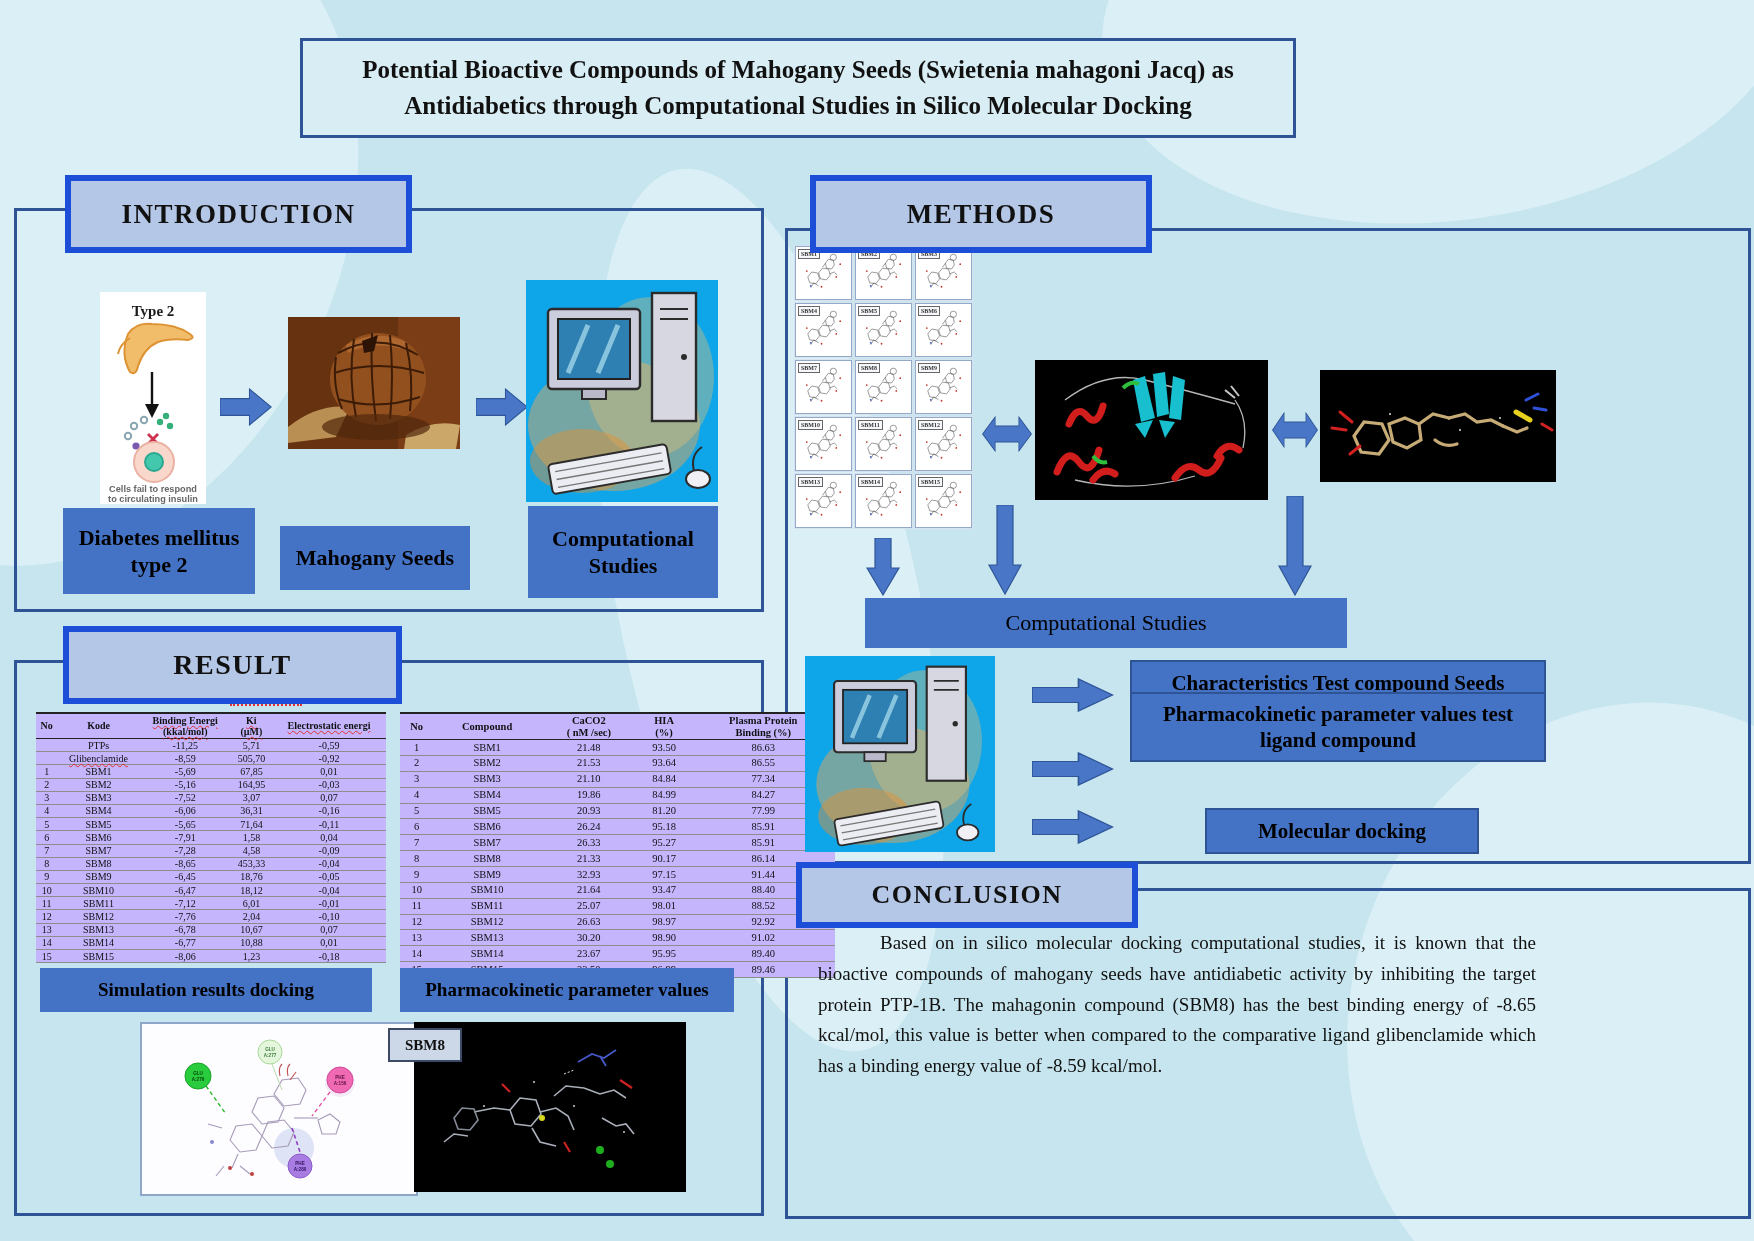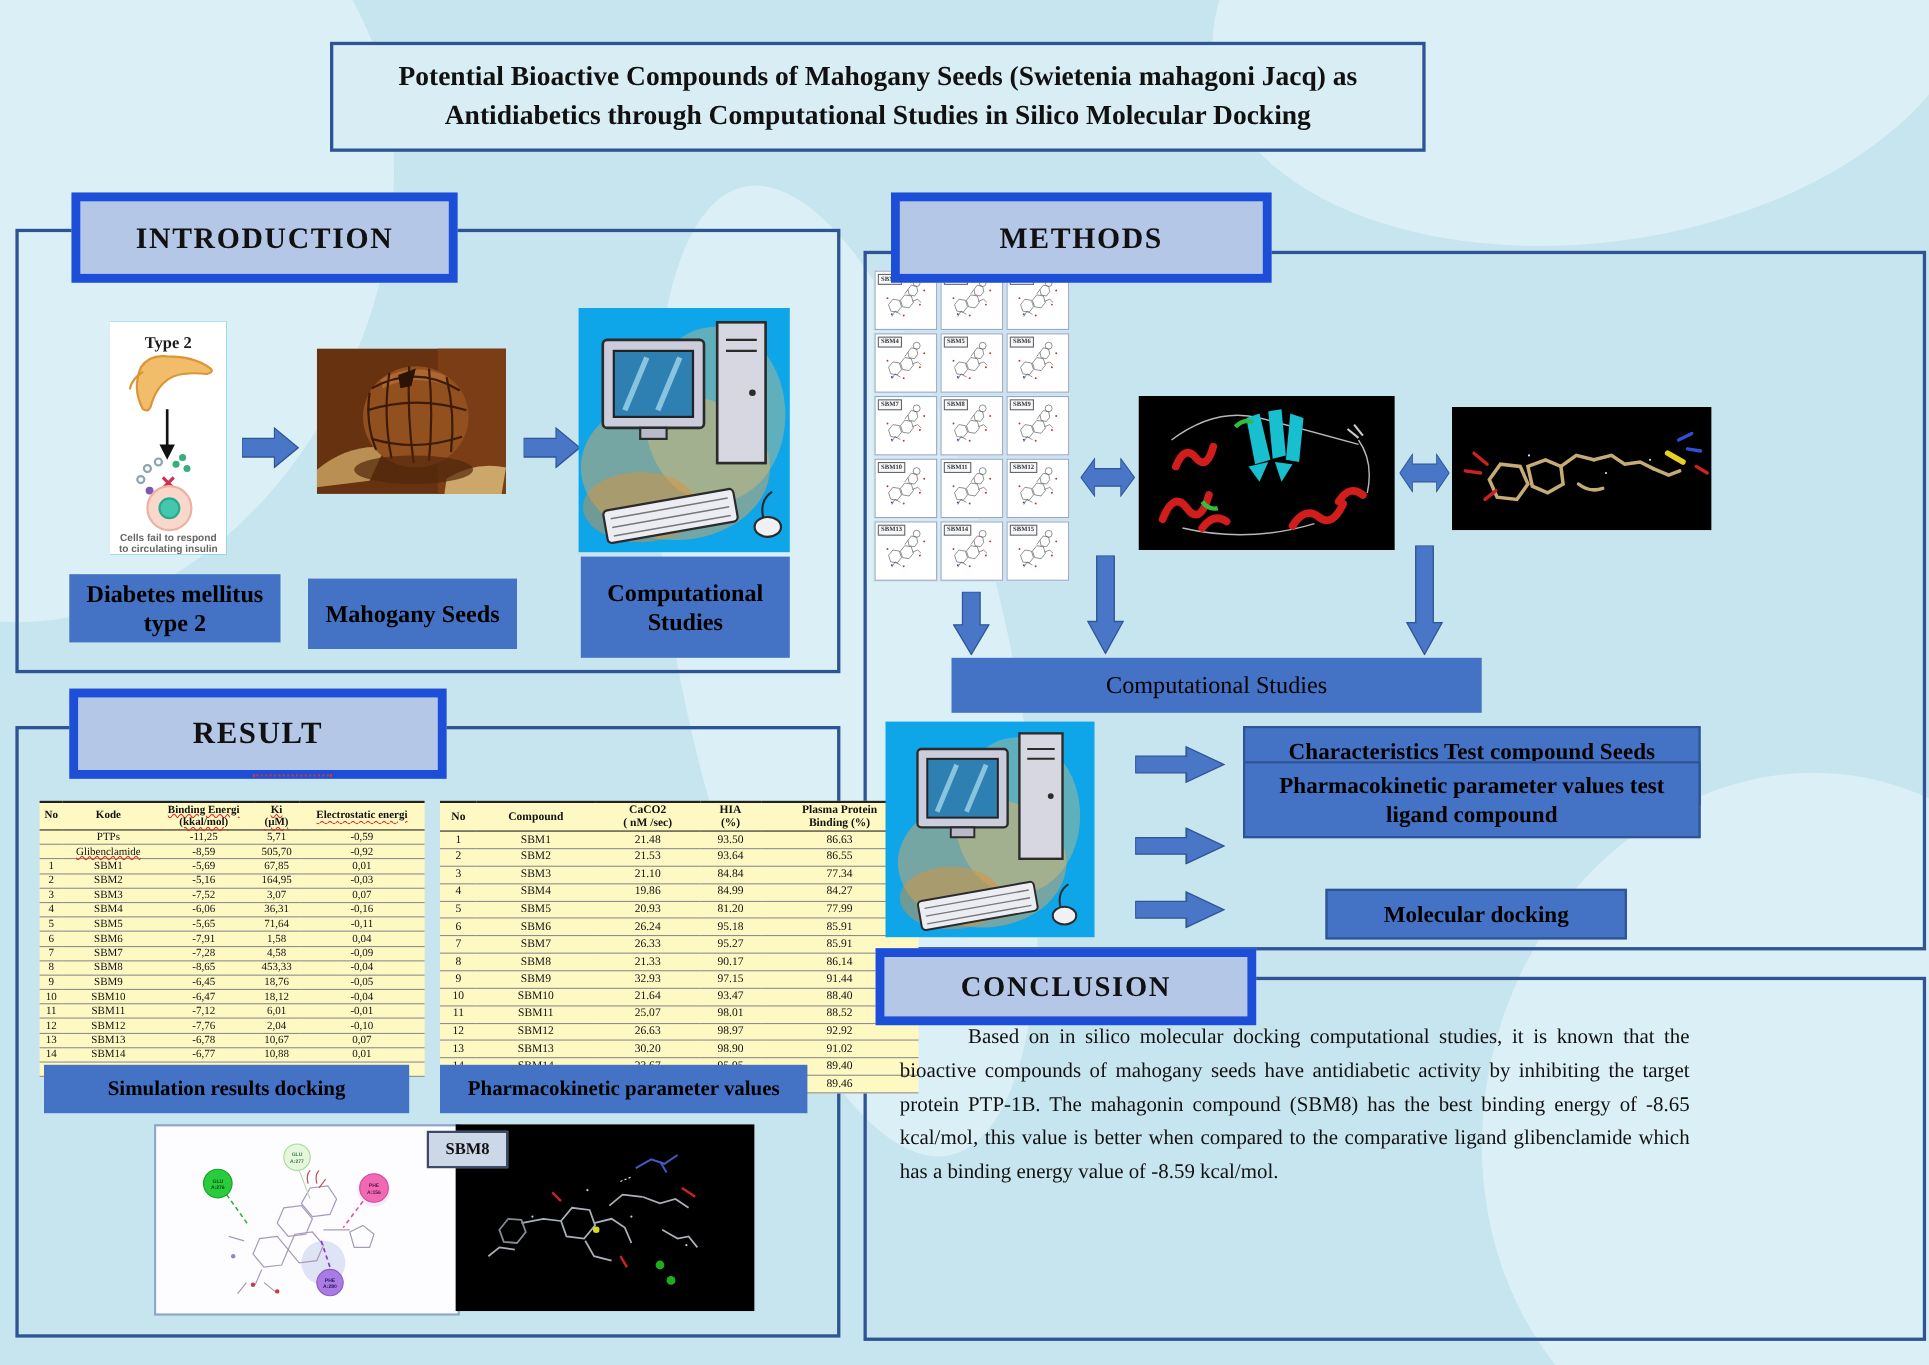--- a/index.html
+++ b/index.html
@@ -1,32 +1,32 @@
 <!DOCTYPE html>
 <html><head>
 <meta charset="utf-8">
 <style>
   html,body{margin:0;padding:0;background:#9fc9d8;}
   .page{position:relative;width:1754px;height:1241px;background:#c7e5ee;overflow:hidden;
         font-family:"Liberation Serif","DejaVu Serif",serif;color:#111;}
   .swirl{position:absolute;background:rgba(240,252,254,0.5);border-radius:50%;}
   .outer{position:absolute;border:3px solid #2f5496;z-index:1;}
-  .hdrbox{position:absolute;background:#b4c7e7;border:8px solid #1d4ed8;z-index:3;
+  .hdrbox{position:absolute;background:#b4c7e7;border:6px solid #1d4ed8;z-index:3;
           display:flex;align-items:center;justify-content:center;
           font-weight:bold;letter-spacing:1.5px;font-size:27px;}
   .bluebox{position:absolute;background:#4472c4;color:#000;font-weight:bold;z-index:2;
            display:flex;align-items:center;justify-content:center;text-align:center;line-height:1.25;}
   .titlebox{position:absolute;background:#d9edf4;border:3px solid #2f5496;z-index:2;
             display:flex;flex-direction:column;align-items:center;justify-content:center;
             font-weight:bold;font-size:25px;line-height:1.45;text-align:center;}
   .fig{position:absolute;z-index:2;}
   .fig svg{display:block;width:100%;height:100%;}
   .whitefig{background:#0ea5e9;}
-  table{position:absolute;border-collapse:collapse;background:#fef9c3;z-index:2;
-        font-family:"Liberation Serif",serif;text-align:center;margin-top:16px;}
+  table{position:absolute;border-collapse:collapse;background:#c4b5fd;z-index:2;
+        font-family:"Liberation Serif",serif;text-align:center;}
   #docking-table{left:36px;top:712px;width:350px;font-size:10px;}
   #pharma-table{left:400px;top:712px;width:435px;font-size:10.5px;}
   th,td{padding:0.5px 2px;text-align:center;font-weight:normal;}
   thead th{border-top:2px solid #222;border-bottom:1.2px solid #222;font-weight:bold;line-height:1.15;}
   #docking-table tbody td{border-bottom:1px solid #8d8d8d;line-height:1.12;}
   #pharma-table tbody td{border-bottom:1px solid #8d8d8d;line-height:1.32;}
   tbody tr:last-child td{border-bottom:2px solid #222;text-align:center;}
   .th-sub{display:block;font-weight:bold;}
   .sq{text-decoration-line:underline;text-decoration-style:wavy;text-decoration-color:#e03030;text-decoration-thickness:1px;}
   .artifact{position:absolute;z-index:3;border-top:2px dotted #e03030;}
@@ -151,21 +151,21 @@
         <polygon points="0,10 34,10 34,1 59,18 34,35 34,26 0,26"></polygon>
       </svg>
   </div>
 
   <div class="fig whitefig" style="left:526px;top:280px;width:192px;height:222px;">
     <svg viewBox="0 0 96 110">
         <use href="#computer-ill"></use>
       </svg>
   </div>
 
-  <div class="bluebox" style="left:63px;top:522px;width:192px;height:62px;font-size:22px;">
+  <div class="bluebox" style="left:63px;top:508px;width:192px;height:86px;font-size:22px;">
     <span style="width:170px;">Diabetes mellitus type 2</span>
   </div>
   <div class="bluebox" style="left:280px;top:526px;width:190px;height:64px;font-size:22px;">
     <span>Mahogany Seeds</span>
   </div>
   <div class="bluebox" style="left:528px;top:506px;width:190px;height:92px;font-size:22px;">
     <span style="width:160px;">Computational Studies</span>
   </div>
 
   <div class="outer" style="left:14px;top:660px;width:744px;height:550px;"></div>

